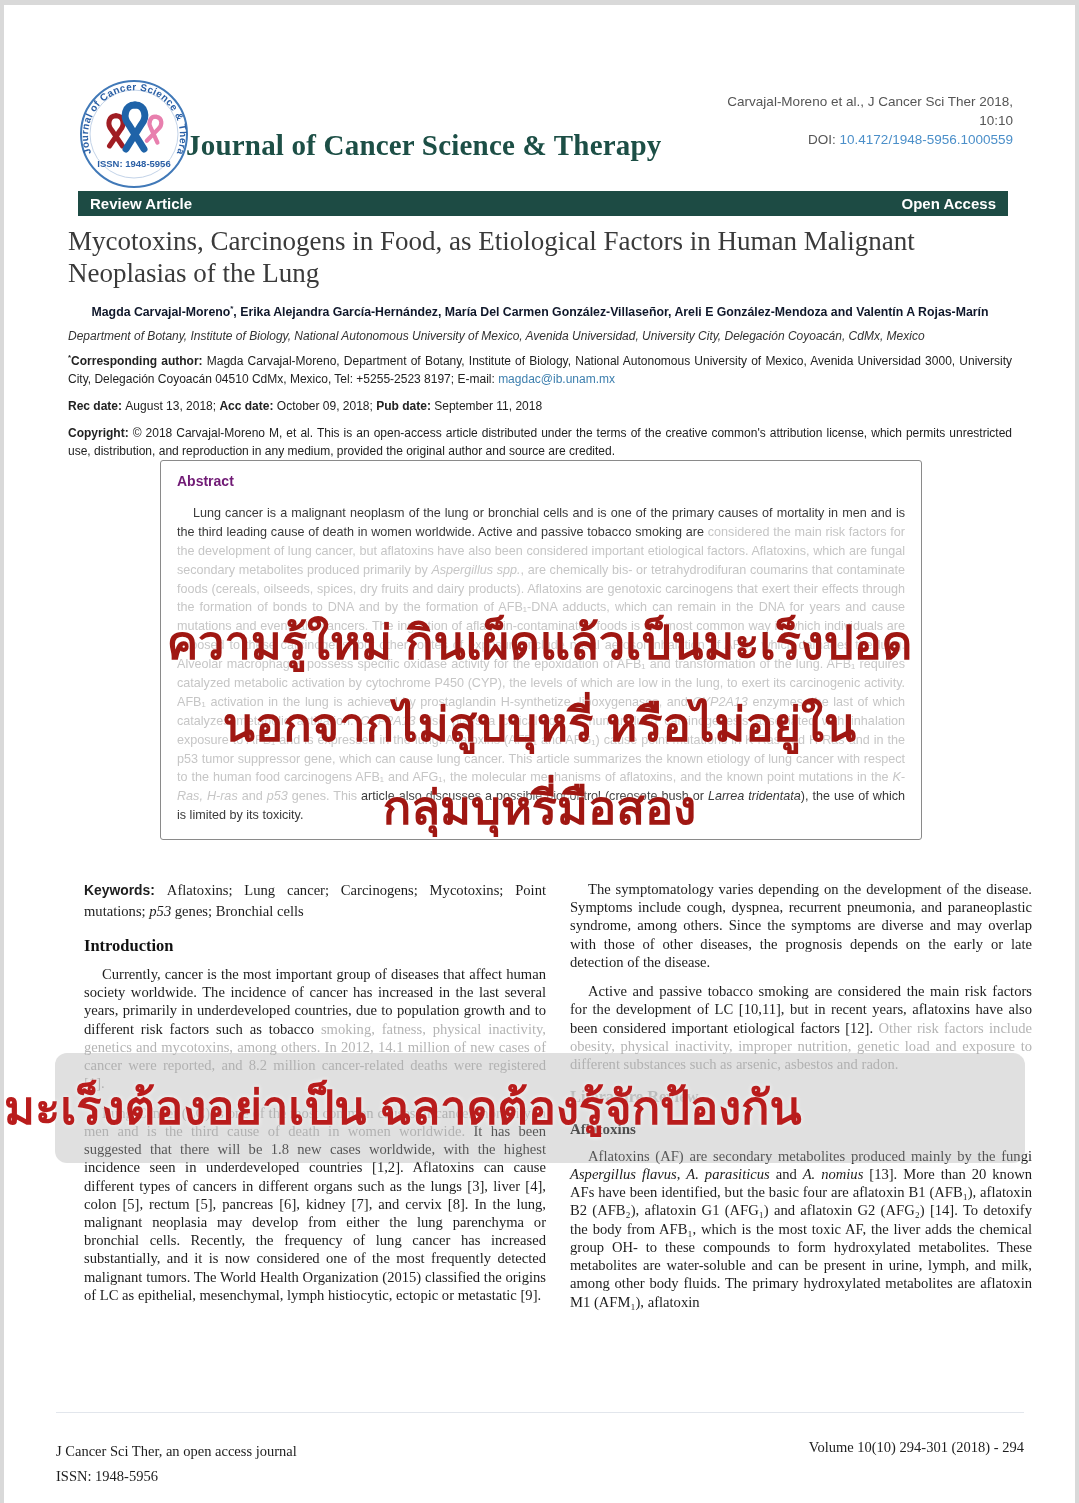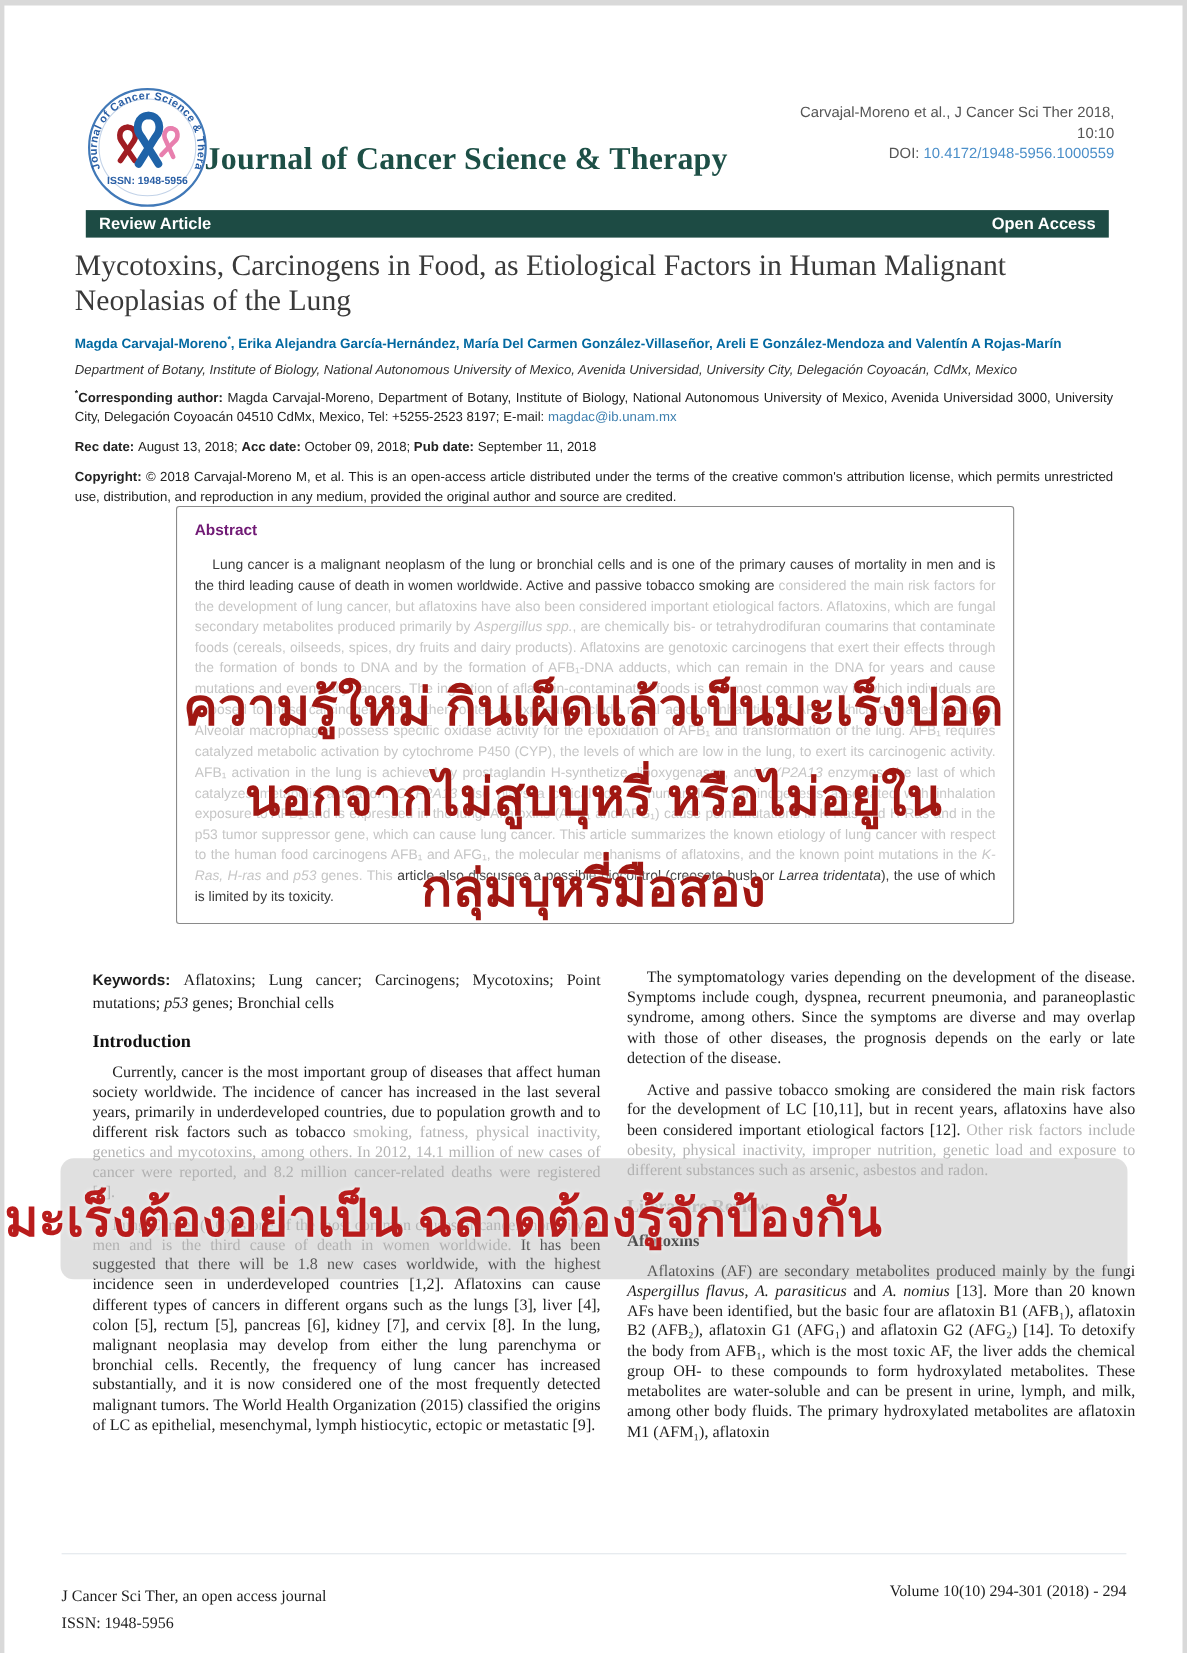--- a/index.html
+++ b/index.html
@@ -9,21 +9,21 @@
   
   .logo{position:absolute;left:74px;top:70px;width:112px;height:118px;}
   .journal-title{position:absolute;left:182px;top:124px;font-family:"Liberation Serif",serif;font-weight:bold;font-size:29px;color:#1d4f46;letter-spacing:.2px;}
   .citation{position:absolute;right:62px;top:88px;text-align:right;font-size:13.5px;color:#555;line-height:1.4;}
   .citation .doi-link{color:#4b8fc9;text-decoration:none;}
   .type-bar{position:absolute;left:74px;top:186px;width:930px;height:25px;background:#1d4b44;color:#fff;display:flex;justify-content:space-between;align-items:center;padding:0 12px;box-sizing:border-box;font-weight:bold;font-size:15px;}
 
   
   .meta{position:absolute;left:64px;top:220px;width:944px;}
   .article-title{font-family:"Liberation Serif",serif;font-size:27px;color:#3a3a3a;line-height:1.2;max-width:900px;}
-  .authors{margin-top:13px;font-size:12.3px;font-weight:bold;color:#0369a1;line-height:1.4;}
+  .authors{margin-top:13px;font-size:12.3px;font-weight:bold;color:#0f172a;line-height:1.4;text-align:center;}
   .affiliation{margin-top:8px;font-size:12px;font-style:italic;color:#333;}
   .para-meta{margin-top:9px;font-size:12px;color:#222;line-height:1.5;text-align:justify;}
 
   
   .abstract-box{position:absolute;left:156px;top:455px;width:762px;box-sizing:border-box;border:1.5px solid #8a8a8a;border-radius:3px;padding:12px 16px 14px 16px;background:#fff;}
   .abstract-heading{font-size:14px;font-weight:bold;color:#701a75;}
   .abstract-text{margin-top:15px;font-size:12.6px;line-height:1.5;text-align:justify;color:#3a3a3a;text-indent:16px;}
 
   
   .columns{position:absolute;left:80px;top:875px;width:948px;display:flex;gap:24px;}

